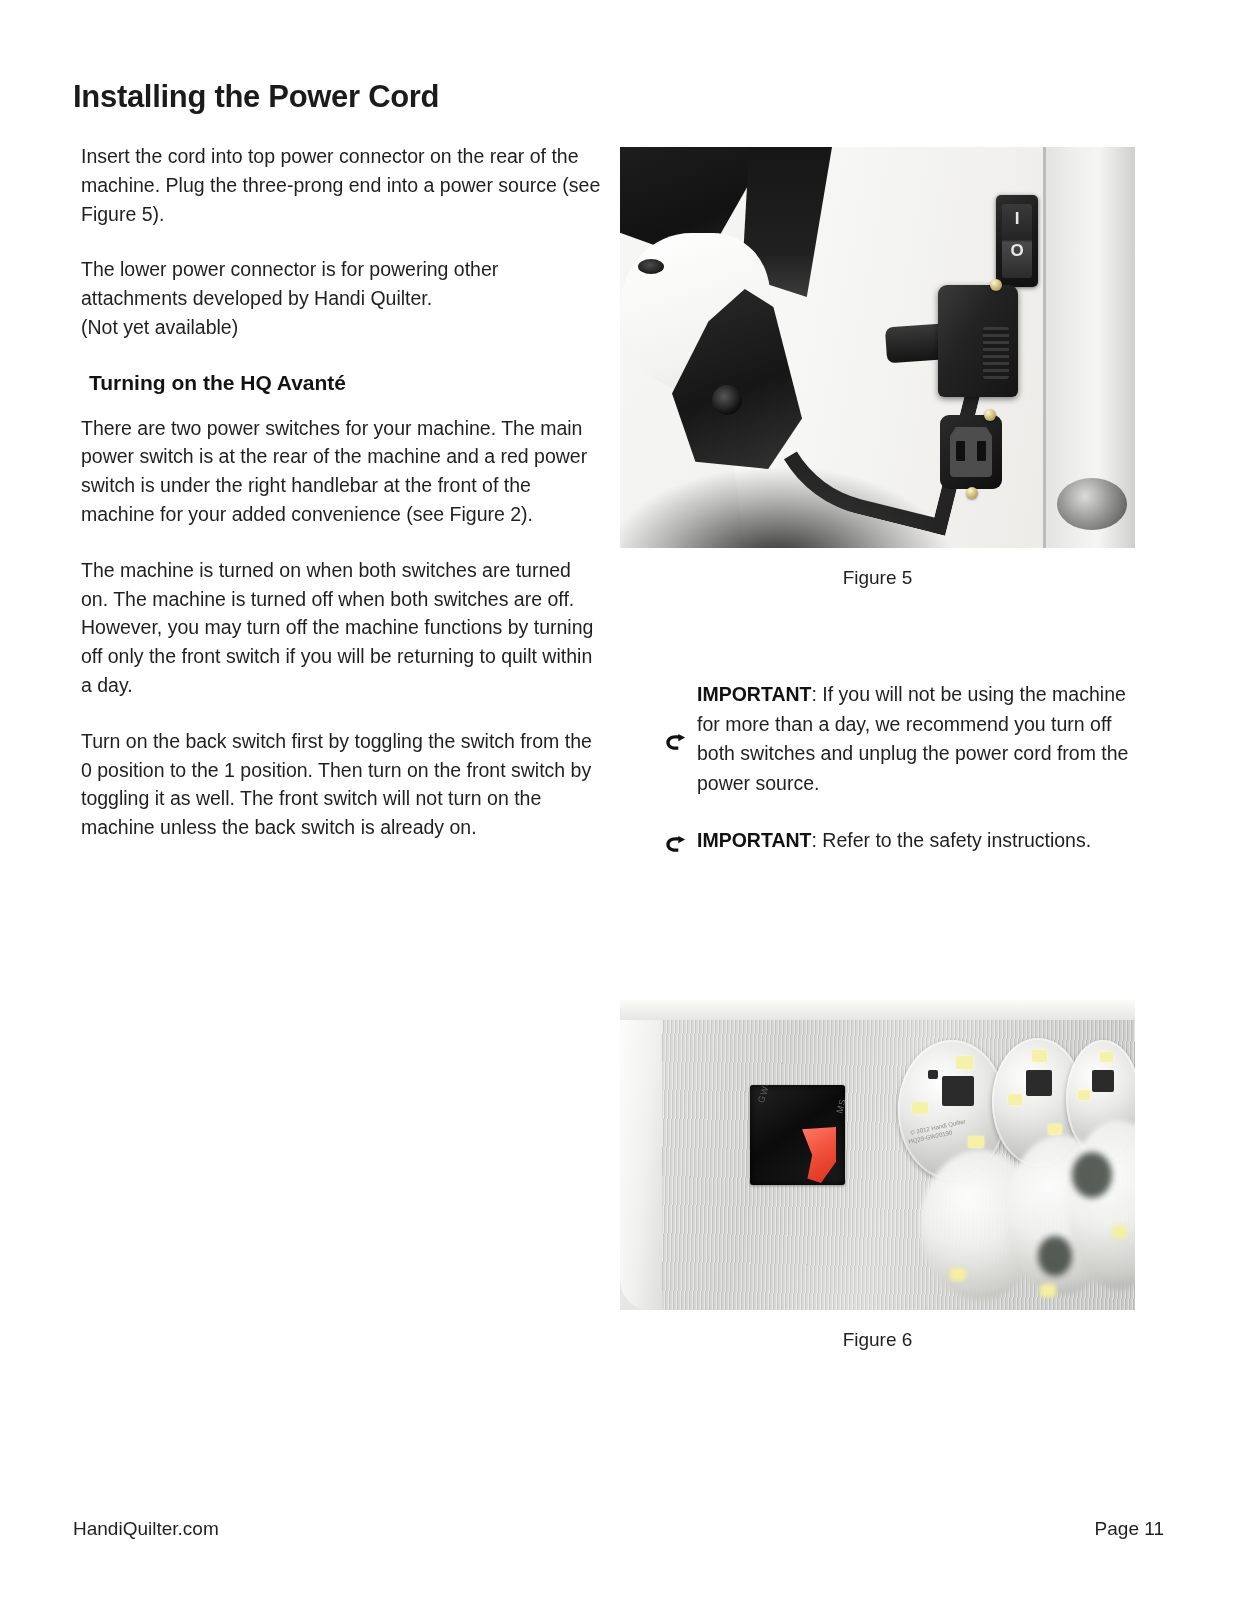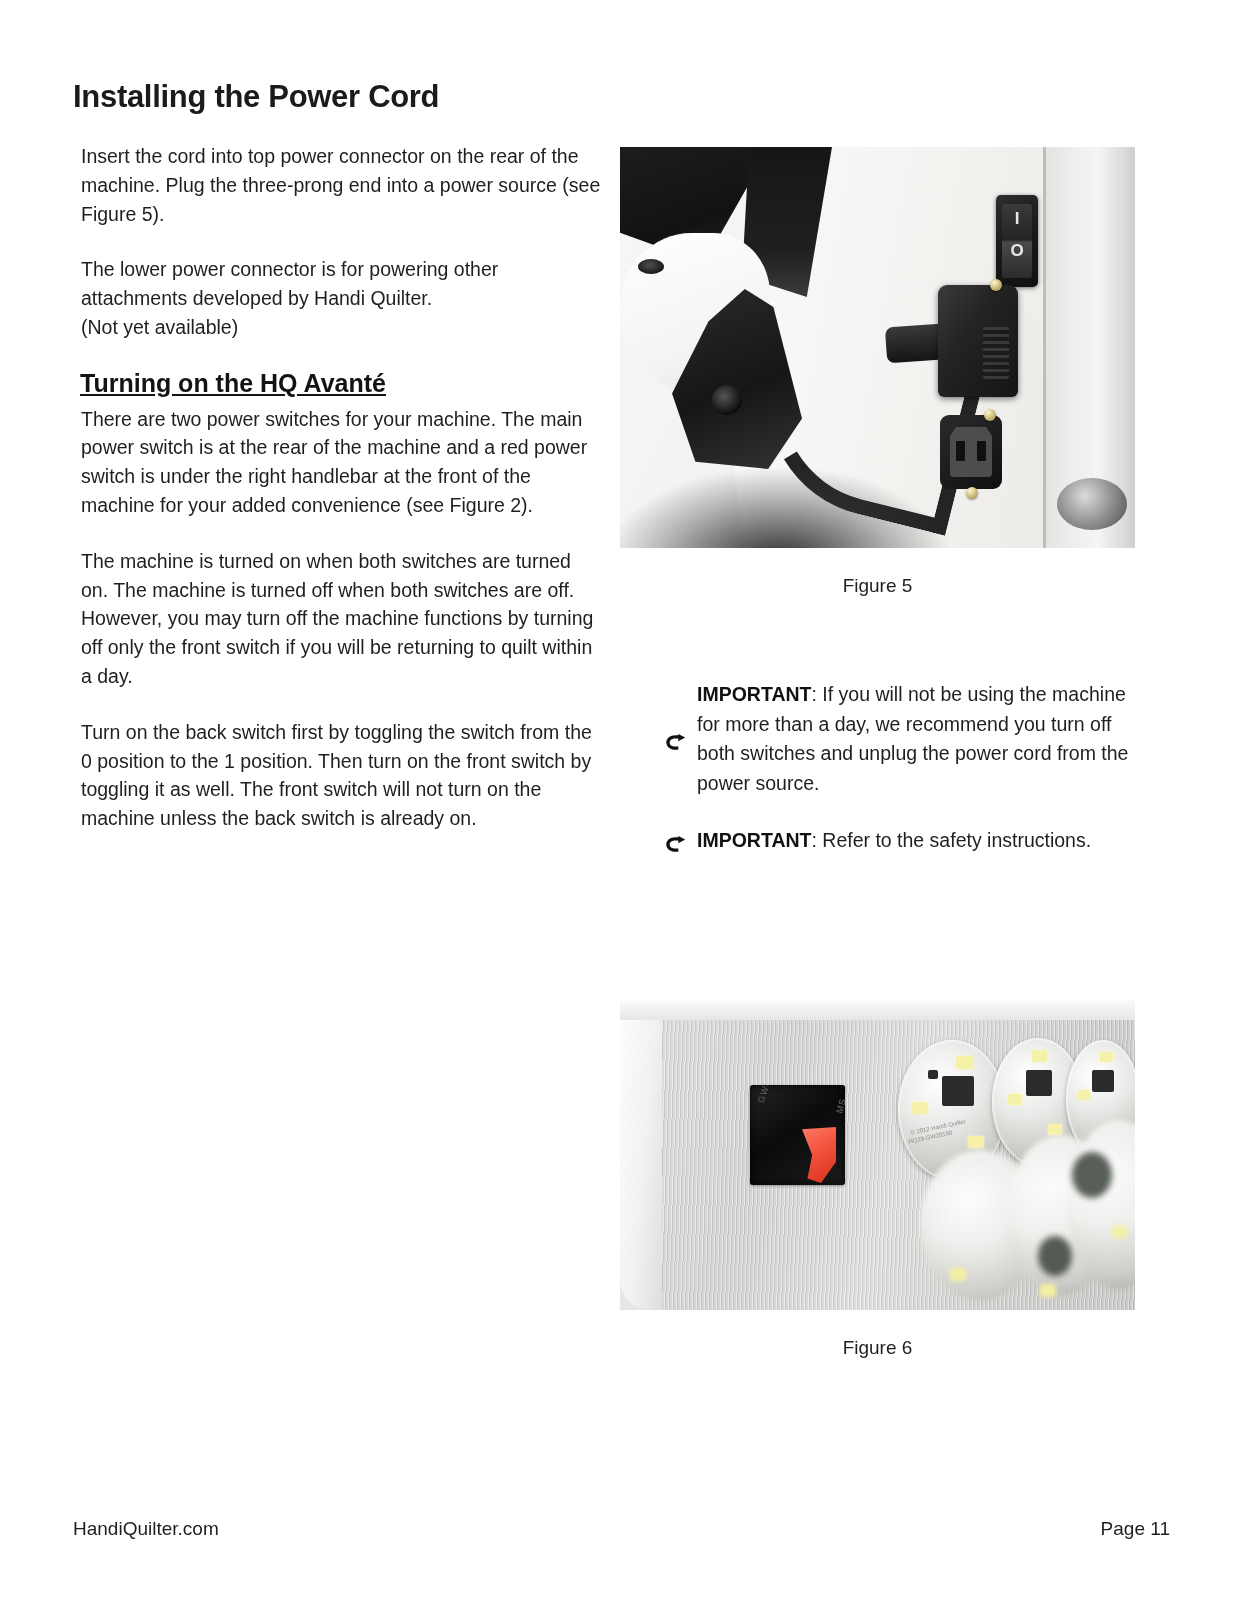--- a/index.html
+++ b/index.html
@@ -40,38 +40,37 @@
     width: 530px;
   }
   .para {
     font-size: 19.5px;
     line-height: 28.8px;
     color: #1f1f1f;
     margin: 0 0 27px 8px;
     white-space: pre-line;
   }
   .subhead {
-    font-size: 25px;
+    font-size: 21px;
     line-height: 28.8px;
     font-weight: bold;
     color: #131313;
-    margin: 7px;
-    text-decoration: underline;
+    margin: 16px;
   }
 
   
   .figure {
     position: absolute;
   }
   .fig-caption {
     text-align: center;
     font-size: 19px;
     line-height: 28px;
     color: #1f1f1f;
-    margin-top: 24px;
+    margin-top: 16px;
   }
   .photo {
     position: relative;
     overflow: hidden;
     background: #d8d8d8;
   }
 
   
   #photo-fig5 {
     width: 515px;
@@ -401,21 +400,21 @@
   .note-text b { font-weight: bold; color: #111; }
 
   
   .footer-left, .footer-right {
     position: absolute;
     bottom: 60px;
     font-size: 19px;
     color: #1f1f1f;
   }
   .footer-left  { left: 73px; }
-  .footer-right { right: 66px; margin-left: 23px; }
+  .footer-right { right: 72px; margin-left: 23px; }
 </style>
 </head>
 <body>
 
 <div class="page">
 
   <h1 class="page-title">Installing the Power Cord</h1>
 
   <div class="left-col">
     <p class="para">Insert the cord into top power connector on the rear of the machine. Plug the three-prong end into a power source (see Figure 5).</p>

